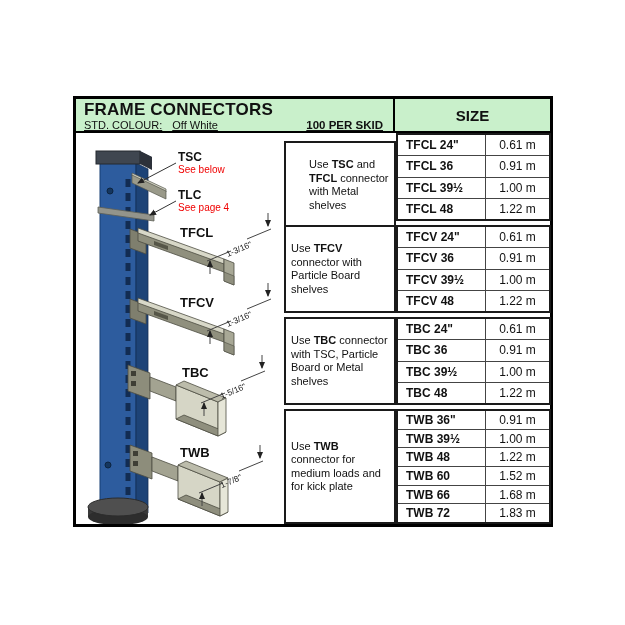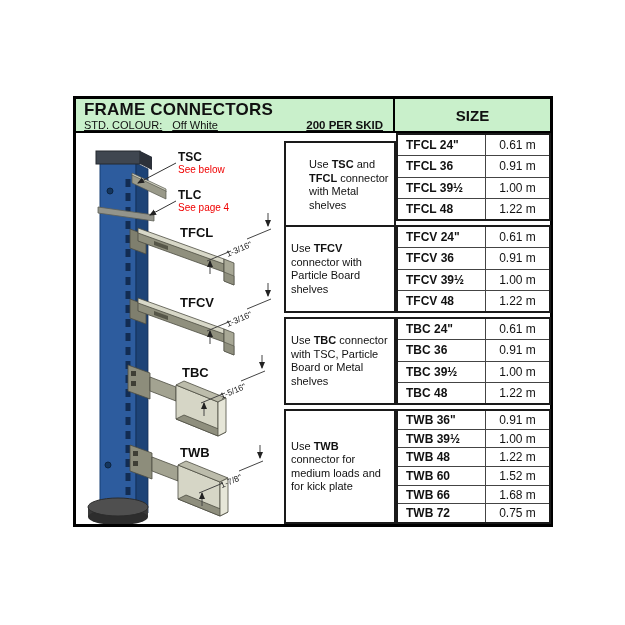--- a/index.html
+++ b/index.html
@@ -55,21 +55,21 @@
 <div class="page">
   <div class="sheet">
 
     <div class="hdr">
       <div class="hdr-left">
         <div class="hdr-title">FRAME CONNECTORS</div>
         <div class="hdr-sub">
           <span>
             <span class="std-lab">STD. COLOUR:</span><span>Off White</span>
           </span>
-          <span class="skid">200 PER SKID</span>
+          <span class="skid">100 PER SKID</span>
         </div>
       </div>
       <div class="hdr-size">SIZE</div>
     </div>
 
     <div class="bodyarea" id="bodyarea">
 
       <svg class="illo" width="208" height="391" viewBox="0 0 208 391">
         <defs>
           <marker id="arr" markerWidth="7" markerHeight="7" refX="6" refY="3" orient="auto">
@@ -246,18 +246,18 @@
           <div class="srow">
             <div class="slabel">TWB 60</div>
             <div class="sval">1.52 m</div>
           </div>
           <div class="srow">
             <div class="slabel">TWB 66</div>
             <div class="sval">1.68 m</div>
           </div>
           <div class="srow">
             <div class="slabel">TWB 72</div>
-            <div class="sval">0.75 m</div>
+            <div class="sval">1.83 m</div>
           </div>
         </div>
       </div>
   </div>
 </div>
 
 </body></html>

